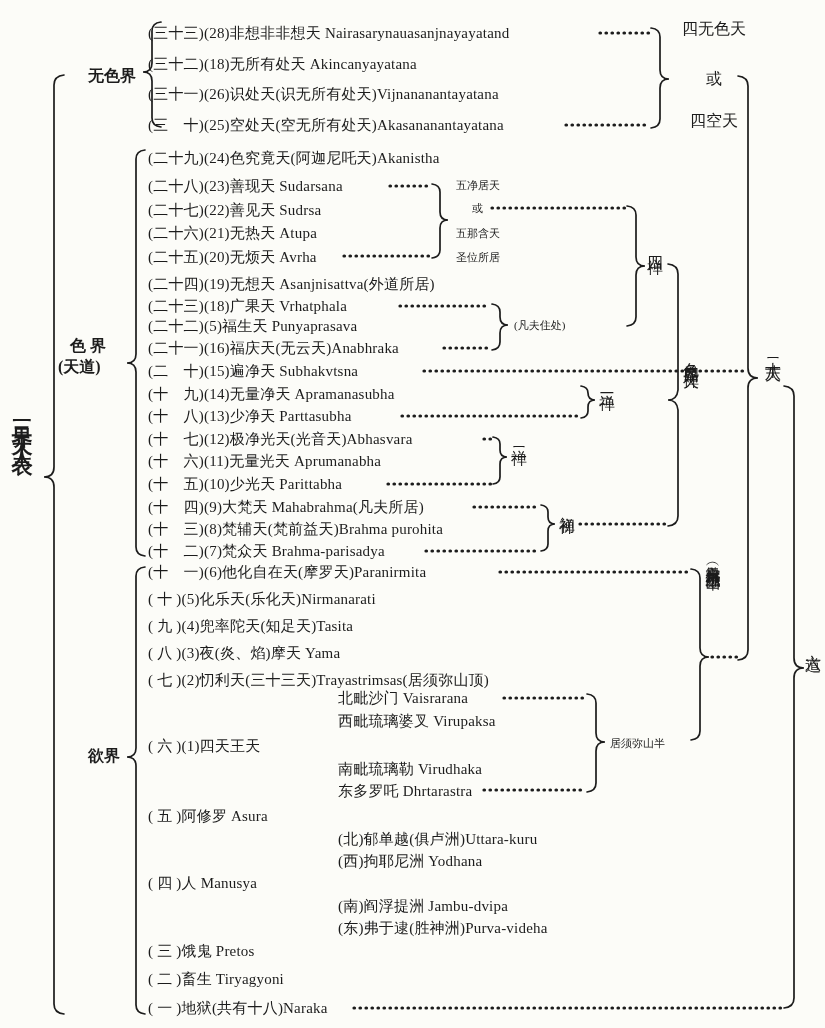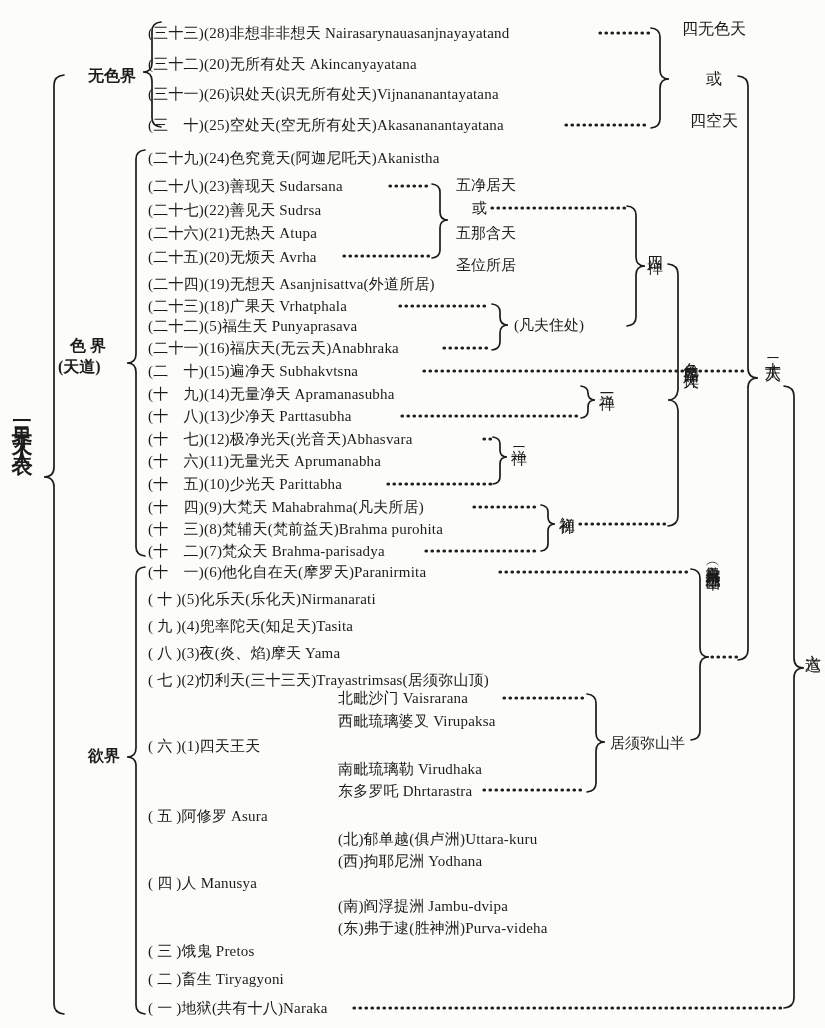--- a/index.html
+++ b/index.html
@@ -6,21 +6,21 @@
   .page{
     position:relative;width:825px;height:1028px;margin:0 auto;
     background:#fcfcf8;color:#1c1c1c;overflow:hidden;
     font-family:"Liberation Serif","DejaVu Serif",serif;
   }
   .lines-svg{position:absolute;left:0;top:0;}
   .row{
     position:absolute;white-space:nowrap;font-size:15px;line-height:18px;
     letter-spacing:0.2px;
   }
-  .lbl{position:absolute;white-space:nowrap;font-size:15px;line-height:18px;}
+  .lbl{position:absolute;white-space:nowrap;font-size:11px;line-height:18px;}
   .v{
     position:absolute;writing-mode:vertical-rl;text-orientation:upright;
     font-size:16px;line-height:18px;letter-spacing:3px;white-space:nowrap;
   }
   .realm{position:absolute;font-size:16px;font-weight:700;white-space:nowrap;line-height:19px;}
   .title{
     position:absolute;writing-mode:vertical-rl;text-orientation:upright;
     font-size:21px;font-weight:700;letter-spacing:9px;
   }
   .small-v{font-size:16px;letter-spacing:2px;}
@@ -70,21 +70,21 @@
 
   <div class="title" style="left:8px;top:402px;">三界天人表</div>
 
   <div class="realm" style="left:88px;top:66px;">无色界</div>
   <div class="realm" style="left:70px;top:336px;">色 界</div>
   <div class="realm" style="left:58px;top:357px;">(天道)</div>
   <div class="realm" style="left:88px;top:746px;">欲界</div>
 
   <div id="rows-layer">
       <div class="row" style="left: 148px; top: 24px;">(三十三)(28)非想非非想天 Nairasarynauasanjnayayatand</div>
-      <div class="row" style="left: 148px; top: 55px;">(三十二)(20)无所有处天 Akincanyayatana</div>
+      <div class="row" style="left: 148px; top: 55px;">(三十二)(18)无所有处天 Akincanyayatana</div>
       <div class="row" style="left: 148px; top: 85px;">(三十一)(26)识处天(识无所有处天)Vijnananantayatana</div>
       <div class="row" style="left: 148px; top: 116px;">(三　十)(25)空处天(空无所有处天)Akasananantayatana</div>
       <div class="row" style="left: 148px; top: 149px;">(二十九)(24)色究竟天(阿迦尼吒天)Akanistha</div>
       <div class="row" style="left: 148px; top: 177px;">(二十八)(23)善现天 Sudarsana</div>
       <div class="row" style="left: 148px; top: 201px;">(二十七)(22)善见天 Sudrsa</div>
       <div class="row" style="left: 148px; top: 224px;">(二十六)(21)无热天 Atupa</div>
       <div class="row" style="left: 148px; top: 248px;">(二十五)(20)无烦天 Avrha</div>
       <div class="row" style="left: 148px; top: 275px; text-align: center;">(二十四)(19)无想天 Asanjnisattva(外道所居)</div>
       <div class="row" style="left: 148px; top: 297px;">(二十三)(18)广果天 Vrhatphala</div>
       <div class="row" style="left: 148px; top: 317px;">(二十二)(5)福生天 Punyaprasava</div>
@@ -115,21 +115,21 @@
       <div class="row" style="left: 338px; top: 782px;">东多罗吒 Dhrtarastra</div>
       <div class="row" style="left: 338px; top: 830px;">(北)郁单越(俱卢洲)Uttara-kuru</div>
       <div class="row" style="left: 338px; top: 852px;">(西)拘耶尼洲 Yodhana</div>
       <div class="row" style="left: 338px; top: 897px;">(南)阎浮提洲 Jambu-dvipa</div>
       <div class="row" style="left: 338px; top: 919px; text-align: right;">(东)弗于逮(胜神洲)Purva-videha</div>
     </div>
 
   <div class="lbl" style="left:456px;top:176px;">五净居天</div>
   <div class="lbl" style="left:472px;top:199px;">或</div>
   <div class="lbl" style="left:456px;top:224px;">五那含天</div>
-  <div class="lbl" style="left:456px;top:256px;">圣位所居</div>
+  <div class="lbl" style="left:456px;top:248px;">圣位所居</div>
 
   <div class="lbl" style="left:514px;top:316px;">(凡夫住处)</div>
 
   <div class="v small-v" style="left:646px;top:244px;">四禅</div>
   <div class="v small-v" style="left:598px;top:380px;">三禅</div>
   <div class="v small-v" style="left:510px;top:435px;">二禅</div>
   <div class="v small-v" style="left:558px;top:503px;">初禅</div>
 
   <div class="v" style="left:682px;top:350px;">色界四禅天</div>
   <div class="v" style="left:764px;top:346px;">二十八天</div>

